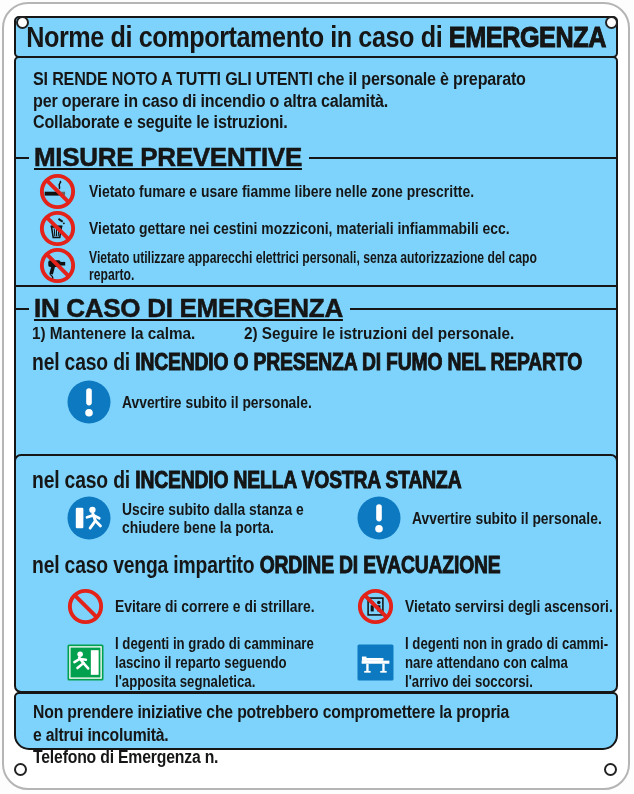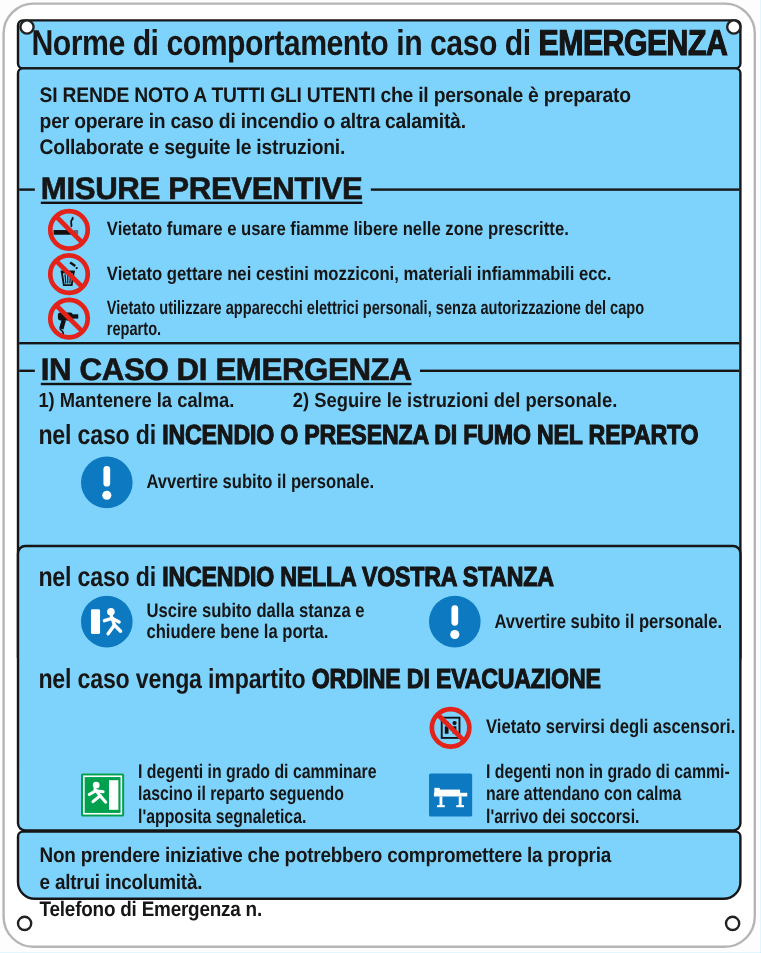--- a/index.html
+++ b/index.html
@@ -221,20 +221,27 @@
         <rect x="15.7" y="6.8" width="4.6" height="14" rx="2.3" fill="#fff"></rect>
         <circle cx="18" cy="26.8" r="3.1" fill="#fff"></circle>
       </svg>
       <div class="ctext">Avvertire subito il personale.</div>
     </div>
   </div>
 
   <div class="chead" id="evac-head"><span>nel caso venga impartito </span><span class="hvy">ORDINE DI EVACUAZIONE</span></div>
 
   <div class="colgroup" id="evac1-cols">
+    <div class="col col-left">
+      <svg class="qicon" viewBox="0 0 36 36">
+        <circle cx="18" cy="18" r="15.2" fill="none" class="st-red" stroke-width="3.8"></circle>
+        <line x1="7.6" y1="7.2" x2="28.6" y2="28.2" class="st-red" stroke-width="3.8"></line>
+      </svg>
+      <div class="ctext">Evitare di correre e di strillare.</div>
+    </div>
     <div class="col col-right">
       <svg class="qicon" viewBox="0 0 36 36">
         <rect x="10.8" y="9.8" width="14.4" height="16.4" fill="none" stroke="#111" stroke-width="1.5"></rect>
         <circle cx="14.8" cy="14.2" r="1.7" fill="#111"></circle>
         <circle cx="21.2" cy="14.2" r="1.7" fill="#111"></circle>
         <rect x="13.3" y="16.8" width="3" height="6" fill="#111"></rect>
         <rect x="19.7" y="16.8" width="3" height="6" fill="#111"></rect>
         <circle cx="18" cy="18" r="15.2" fill="none" class="st-red" stroke-width="3.8"></circle>
         <line x1="7.6" y1="7.2" x2="28.6" y2="28.2" class="st-red" stroke-width="3.8"></line>
       </svg>

